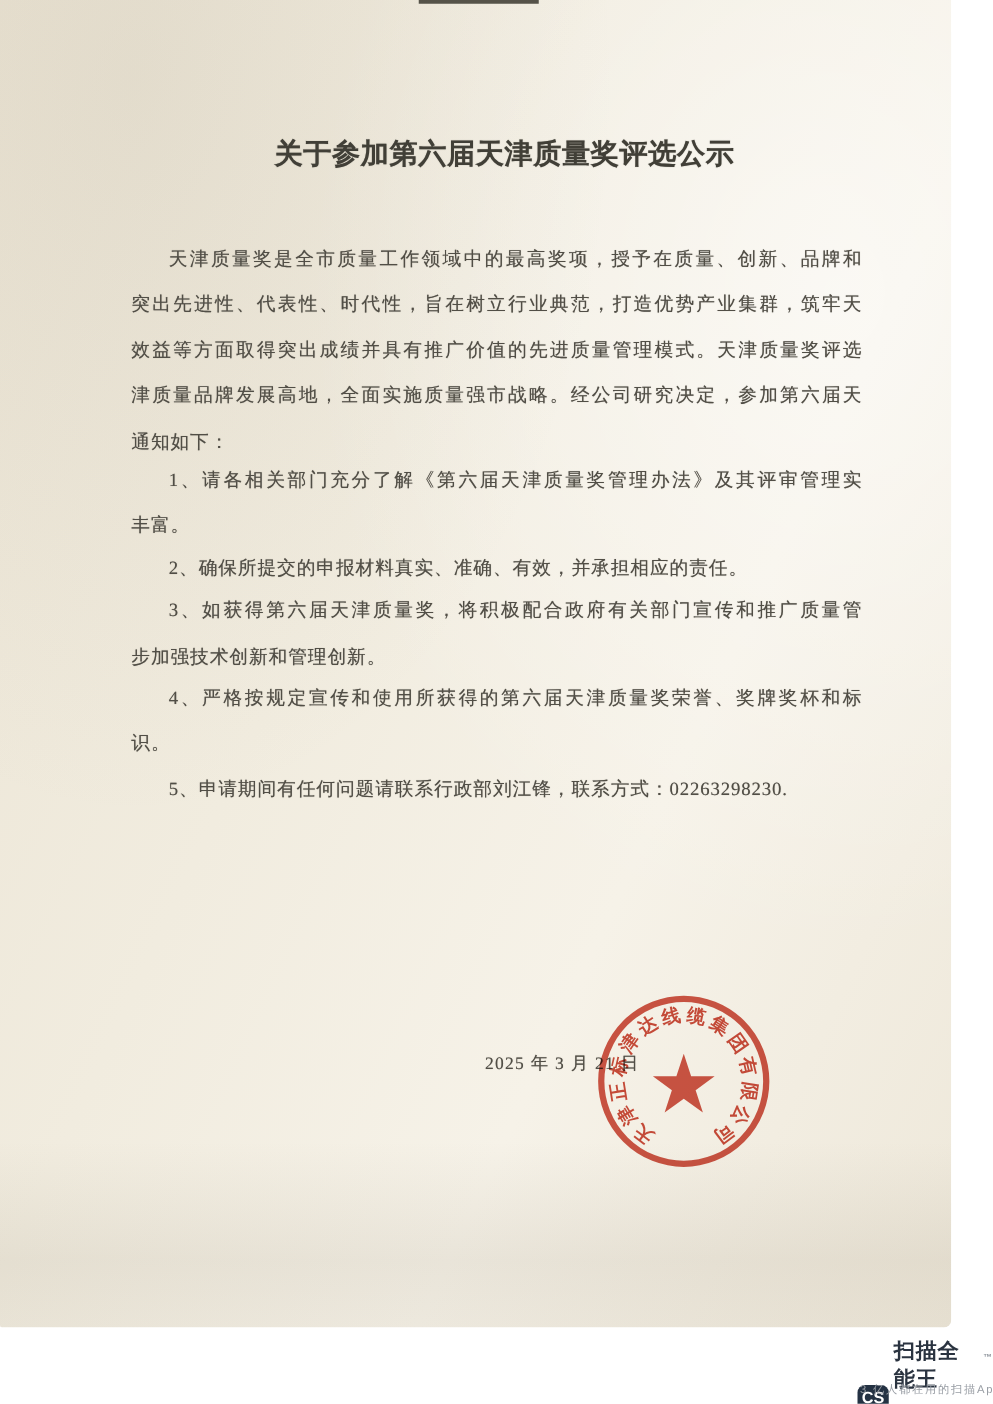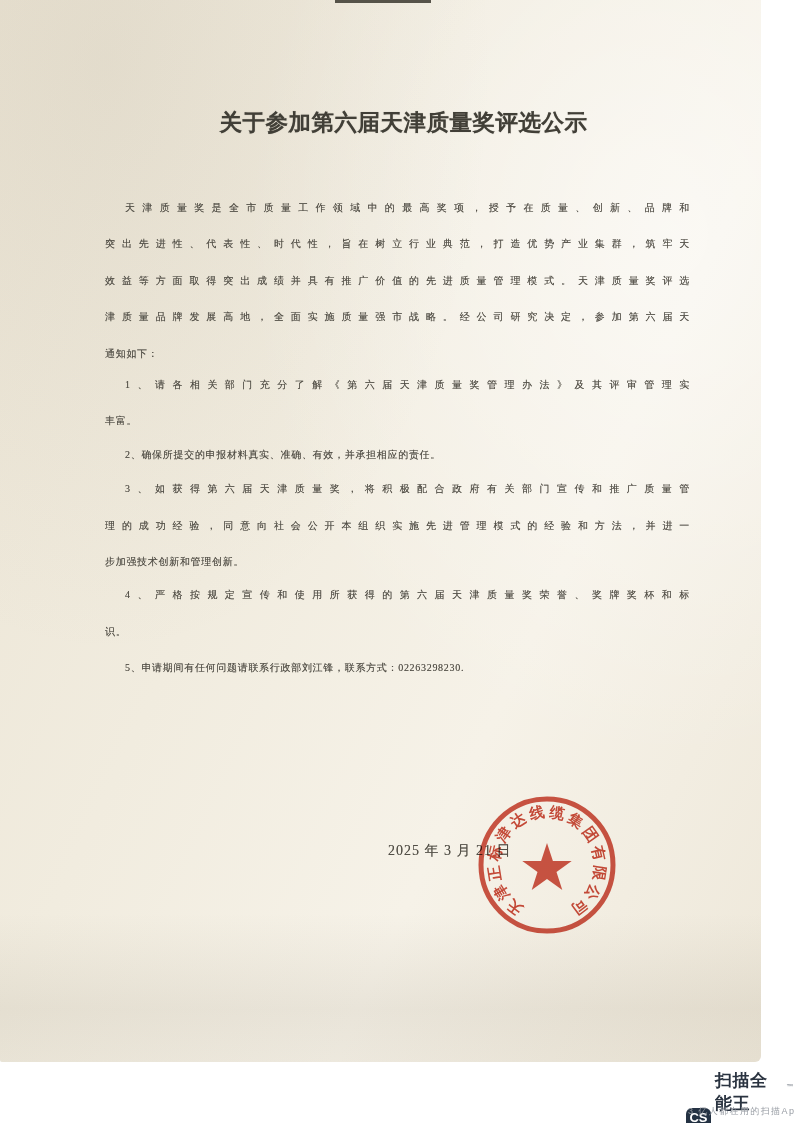--- a/index.html
+++ b/index.html
@@ -25,21 +25,21 @@
   .scan-strip{position:absolute;left:335px;top:0;width:96px;height:3px;background:#3b382f;opacity:.85;}
   
   .doc-title{
     position:absolute;left:0;top:107px;width:761px;text-align:center;
     font-size:22.5px;font-weight:bold;color:var(--title-ink);letter-spacing:.5px;
     text-shadow:0 0 .7px rgba(65,63,55,.55);
     padding-left:46px;
   }
   .doc-body{position:absolute;left:105px;top:190px;width:585px;color:var(--ink);}
   .line{
-    font-size:10px;line-height:36.4px;letter-spacing:.7px;white-space:nowrap;
+    font-size:15px;line-height:36.4px;letter-spacing:.7px;white-space:nowrap;
     text-shadow:0 0 .6px rgba(81,78,70,.6);
   }
   .line.j{white-space:normal;text-align:justify;text-align-last:justify;}
   .line.i{text-indent:2em;}
   .signature{position:absolute;left:380px;top:842px;color:var(--ink);}
   .sig-company{font-size:15.5px;letter-spacing:.8px;white-space:nowrap;text-shadow:0 0 .6px rgba(81,78,70,.6);}
   .sig-date{font-size:14px;letter-spacing:1px;margin-left:8px;white-space:nowrap;text-shadow:0 0 .6px rgba(81,78,70,.6);}
   
   .stamp{position:absolute;left:472px;top:790px;width:150px;height:150px;mix-blend-mode:multiply;opacity:.9;}
   .stamp svg{width:100%;height:100%;}
@@ -74,21 +74,20 @@
 
   <div class="line i j">天津质量奖是全市质量工作领域中的最高奖项，授予在质量、创新、品牌和</div>
       <div class="line j">突出先进性、代表性、时代性，旨在树立行业典范，打造优势产业集群，筑牢天</div>
       <div class="line j">效益等方面取得突出成绩并具有推广价值的先进质量管理模式。天津质量奖评选</div>
       <div class="line j">津质量品牌发展高地，全面实施质量强市战略。经公司研究决定，参加第六届天</div>
       <div class="line">通知如下：</div>
       <div class="line i j" style="margin-top: -5px;">1、请各相关部门充分了解《第六届天津质量奖管理办法》及其评审管理实</div>
       <div class="line">丰富。</div>
       <div class="line i" style="margin-top: -3px;">2、确保所提交的申报材料真实、准确、有效，并承担相应的责任。</div>
       <div class="line i j" style="margin-top: -2px;">3、如获得第六届天津质量奖，将积极配合政府有关部门宣传和推广质量管</div>
-      <div class="line j">理的成功经验，同意向社会公开本组织实施先进管理模式的经验和方法，并进一</div>
       <div class="line">步加强技术创新和管理创新。</div>
       <div class="line i j" style="margin-top: -3px;">4、严格按规定宣传和使用所获得的第六届天津质量奖荣誉、奖牌奖杯和标</div>
       <div class="line">识。</div>
       <div class="line i">5、申请期间有任何问题请联系行政部刘江锋，联系方式：02263298230.</div>
     </div>
 
   <div class="signature">
     <div class="sig-date">2025 年 3 月 21 日</div>
   </div>
 

